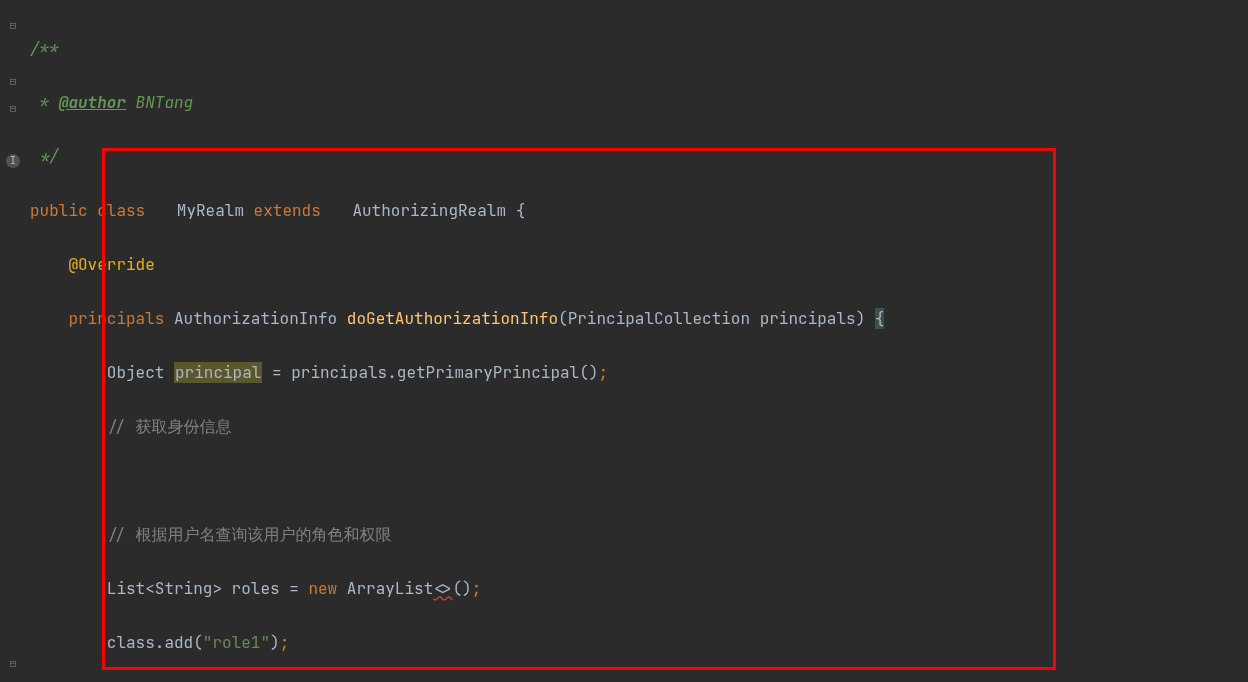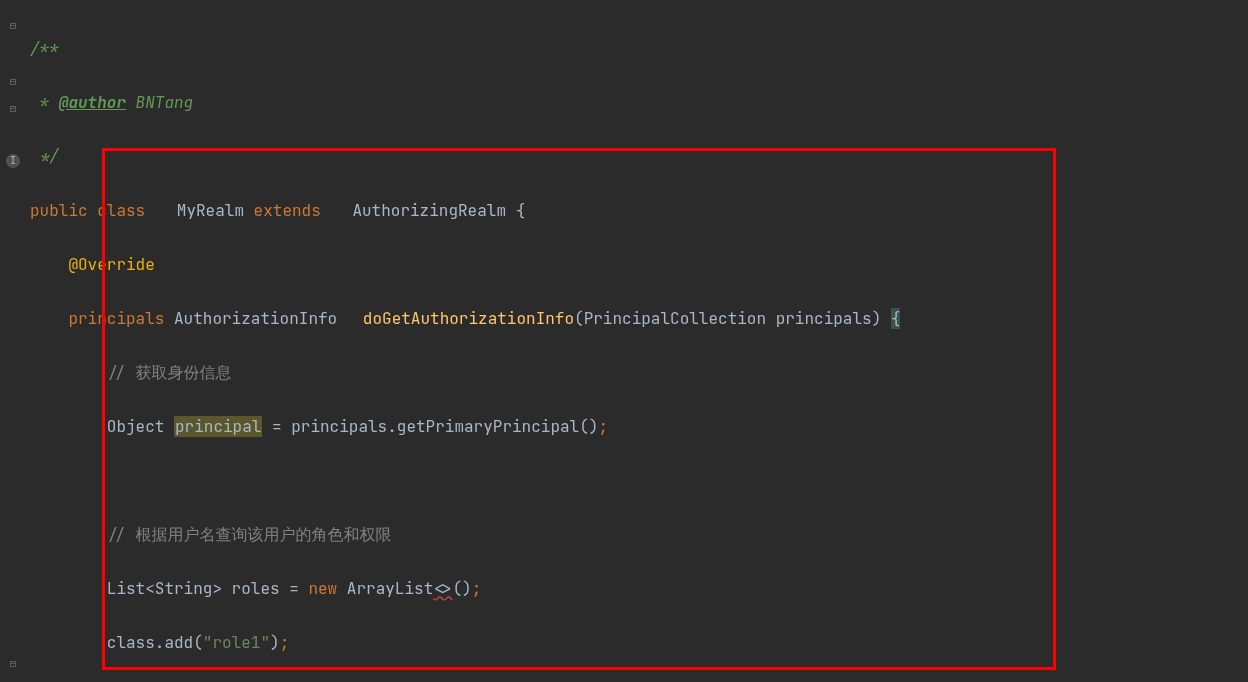--- a/index.html
+++ b/index.html
@@ -47,21 +47,21 @@
     white-space: pre;
     position: relative;
   }
   .line { height: 27px; }
   .tok-comment       { color: #808080; }
   .tok-doc-comment   { color: #629755; font-style: italic; }
   .tok-doc-tag       { color: #629755; font-style: italic; text-decoration: underline; font-weight: bold; margin-top: 40px;}
   .tok-keyword       { color: #cc7832; }
   .tok-annotation    { color: #eab308; }
   .tok-class         { color: #a9b7c6; margin-left: 22px; }
-  .tok-method-decl   { color: #ffc66d; margin-left: 16px; }
+  .tok-method-decl   { color: #ffc66d; }
   .tok-string        { color: #6a8759; }
   .tok-plain         { color: #a9b7c6; }
   .tok-semicolon     { color: #cc7832; }
   .wavy { text-decoration: underline wavy #BC3F3C; text-decoration-skip-ink: none; }
   .highlighted-bg { background: #59572b; color:#a9b7c6; padding:0 1px;}
   .red-box {
     position: absolute;
     border: 3px solid #ff0000;
     left: 72px;
     top: 148px;
@@ -83,22 +83,22 @@
     <span class="gutter-icon gutter-arrow" style="top:650px">⊟</span>
   </div>
 
   <div class="code">
 <div class="line"><span class="tok-doc-comment">/**</span></div>
 <div class="line"><span class="tok-doc-comment"> * </span><span class="tok-doc-tag">@author</span><span class="tok-doc-comment"> BNTang</span></div>
 <div class="line"><span class="tok-doc-comment"> */</span></div>
 <div class="line"><span class="tok-keyword">public</span><span class="tok-keyword"> class </span><span class="tok-class">MyRealm</span><span class="tok-keyword"> extends </span><span class="tok-class">AuthorizingRealm</span><span class="tok-plain"> {</span></div>
 <div class="line">    <span class="tok-annotation">@Override</span></div>
 <div class="line">    <span class="tok-keyword">principals</span><span class="tok-plain"> AuthorizationInfo </span><span class="tok-method-decl">doGetAuthorizationInfo</span><span class="tok-plain">(PrincipalCollection principals) </span><span class="tok-plain caret-brace">{</span></div>
+<div class="line">        <span class="tok-plain">Object </span><span class="highlighted-bg">principal</span><span class="tok-plain"> = principals.getPrimaryPrincipal()</span><span class="tok-semicolon">;</span></div>
 <div class="line">        <span class="tok-comment">// 获取身份信息</span></div>
-<div class="line">        <span class="tok-plain">Object </span><span class="highlighted-bg">principal</span><span class="tok-plain"> = principals.getPrimaryPrincipal()</span><span class="tok-semicolon">;</span></div>
 <div class="line"></div>
 <div class="line">        <span class="tok-comment">// 根据用户名查询该用户的角色和权限</span></div>
 <div class="line">        <span class="tok-plain">List&lt;String&gt; roles = </span><span class="tok-keyword">new</span><span class="tok-plain"> ArrayList</span><span class="tok-plain wavy">&lt;&gt;</span><span class="tok-plain">()</span><span class="tok-semicolon">;</span></div>
 <div class="line">        <span class="tok-plain">class.add(</span><span class="tok-string">"role1"</span><span class="tok-plain">)</span><span class="tok-semicolon">;</span></div>
 
 
 
 
 
 

